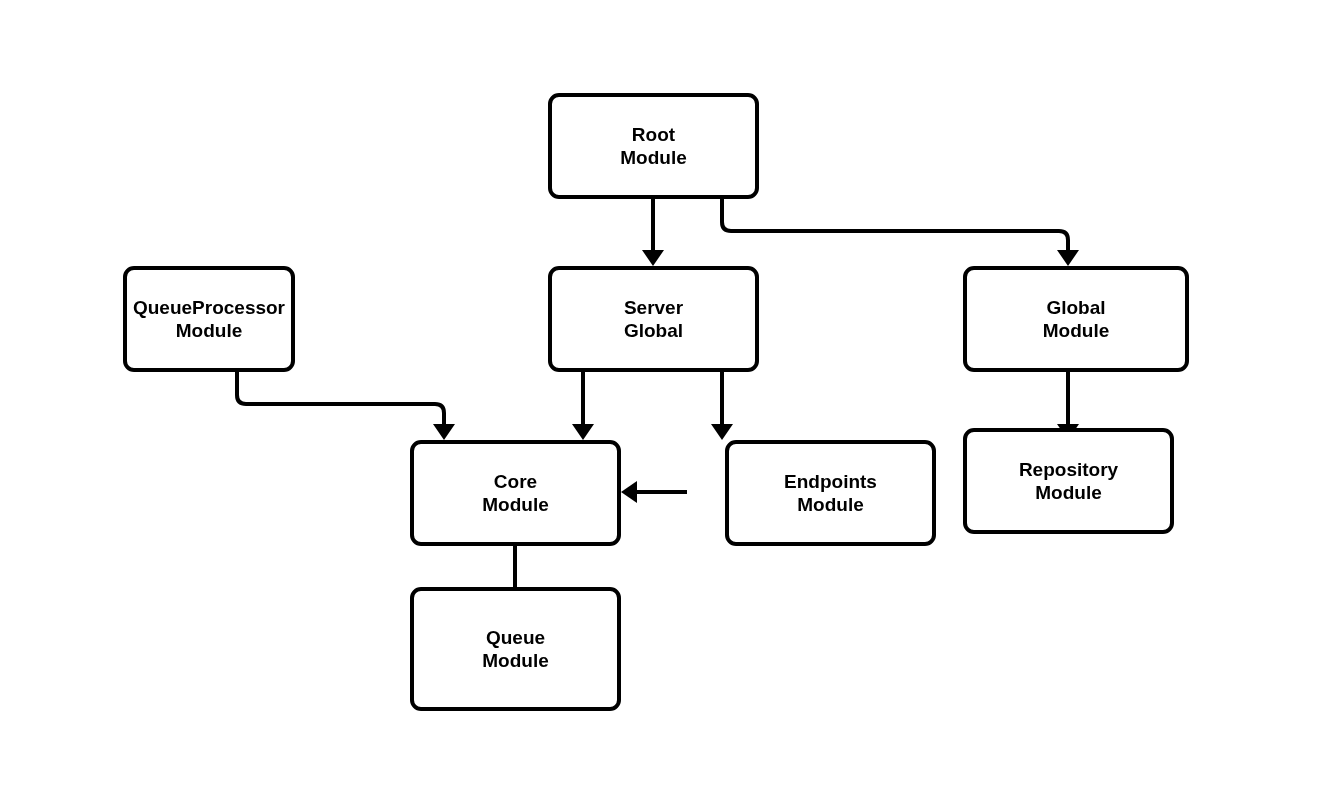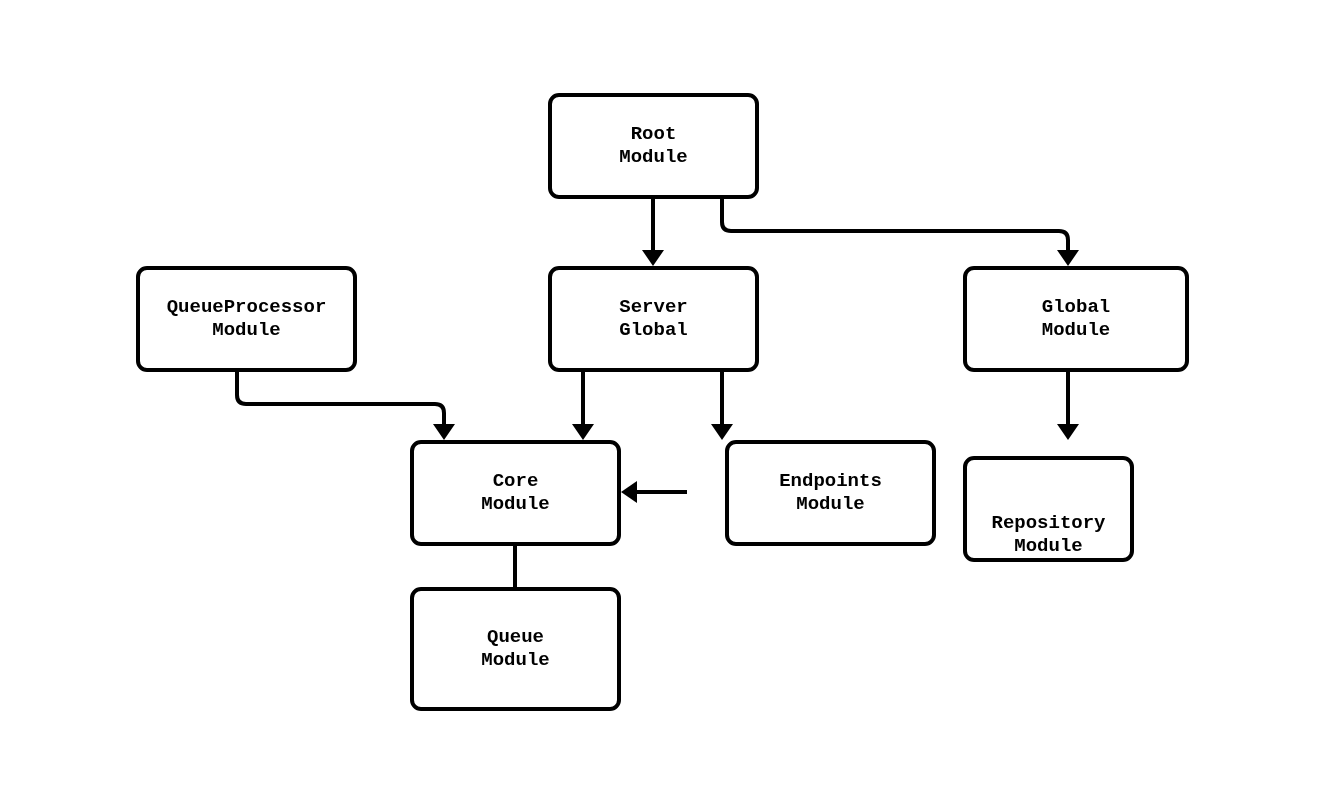--- a/index.html
+++ b/index.html
@@ -33,21 +33,21 @@
     background: #ffffff;
     border: 4px solid #000000;
     border-radius: 11px;
     display: flex;
     flex-direction: column;
     align-items: center;
     justify-content: center;
     z-index: 2;
   }
   .node-label {
-    font-family: Liberation Mono, monospace;
+    font-family: Liberation Sans, sans-serif;
     font-size: 19px;
     font-weight: 700;
     line-height: 23px;
     color: #000000;
     text-align: center;
     white-space: pre;
     letter-spacing: 0px;
   }
 </style>
 </head>
@@ -72,21 +72,21 @@
       <polygon points="621,492 637,481 637,503" fill="#000000"></polygon>
       <path d="M 515 546 L 515 604" fill="none" stroke="#000000" stroke-width="4" stroke-linecap="butt" stroke-linejoin="round"></path>
       <polygon points="515,613 504,597 526,597" fill="#000000"></polygon>
     </svg>
 
   <div class="node" style="left:548px; top:93px; width:211px; height:106px;">
     <span class="node-label">Root
 Module</span>
   </div>
 
-  <div class="node" style="left:136px; top:266px; width:221px; height:106px;">
+  <div class="node" style="left:123px; top:266px; width:172px; height:106px;">
     <span class="node-label">QueueProcessor
 Module</span>
   </div>
 
   <div class="node" style="left:548px; top:266px; width:211px; height:106px;">
     <span class="node-label">Server
 Global</span>
   </div>
 
   <div class="node" style="left:963px; top:266px; width:226px; height:106px;">
@@ -97,21 +97,21 @@
   <div class="node" style="left:410px; top:440px; width:211px; height:106px;">
     <span class="node-label">Core
 Module</span>
   </div>
 
   <div class="node" style="left:687px; top:440px; width:211px; height:106px;margin-left:38px;">
     <span class="node-label">Endpoints
 Module</span>
   </div>
 
-  <div class="node" style="left:963px; top:456px; width:171px; height:106px;justify-content:flex-end;">
+  <div class="node" style="left:963px; top:428px; width:211px; height:106px;">
     <span class="node-label">Repository
 Module</span>
   </div>
 
   <div class="node" style="left:410px; top:587px; width:211px; height:124px;">
     <span class="node-label">Queue
 Module</span>
   </div>
 
 </div>

